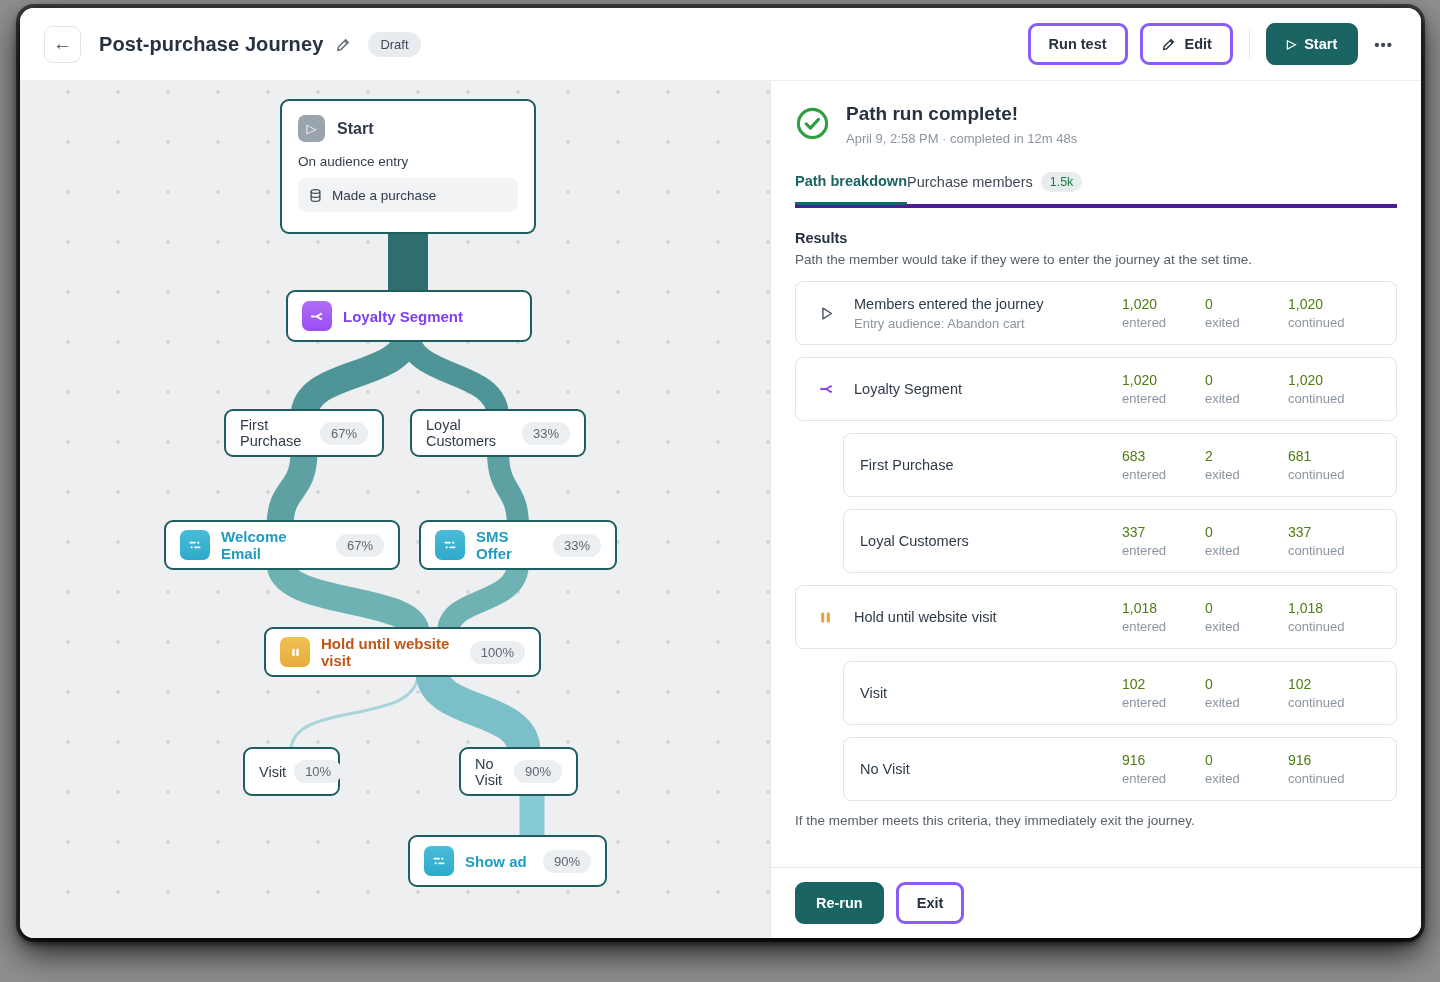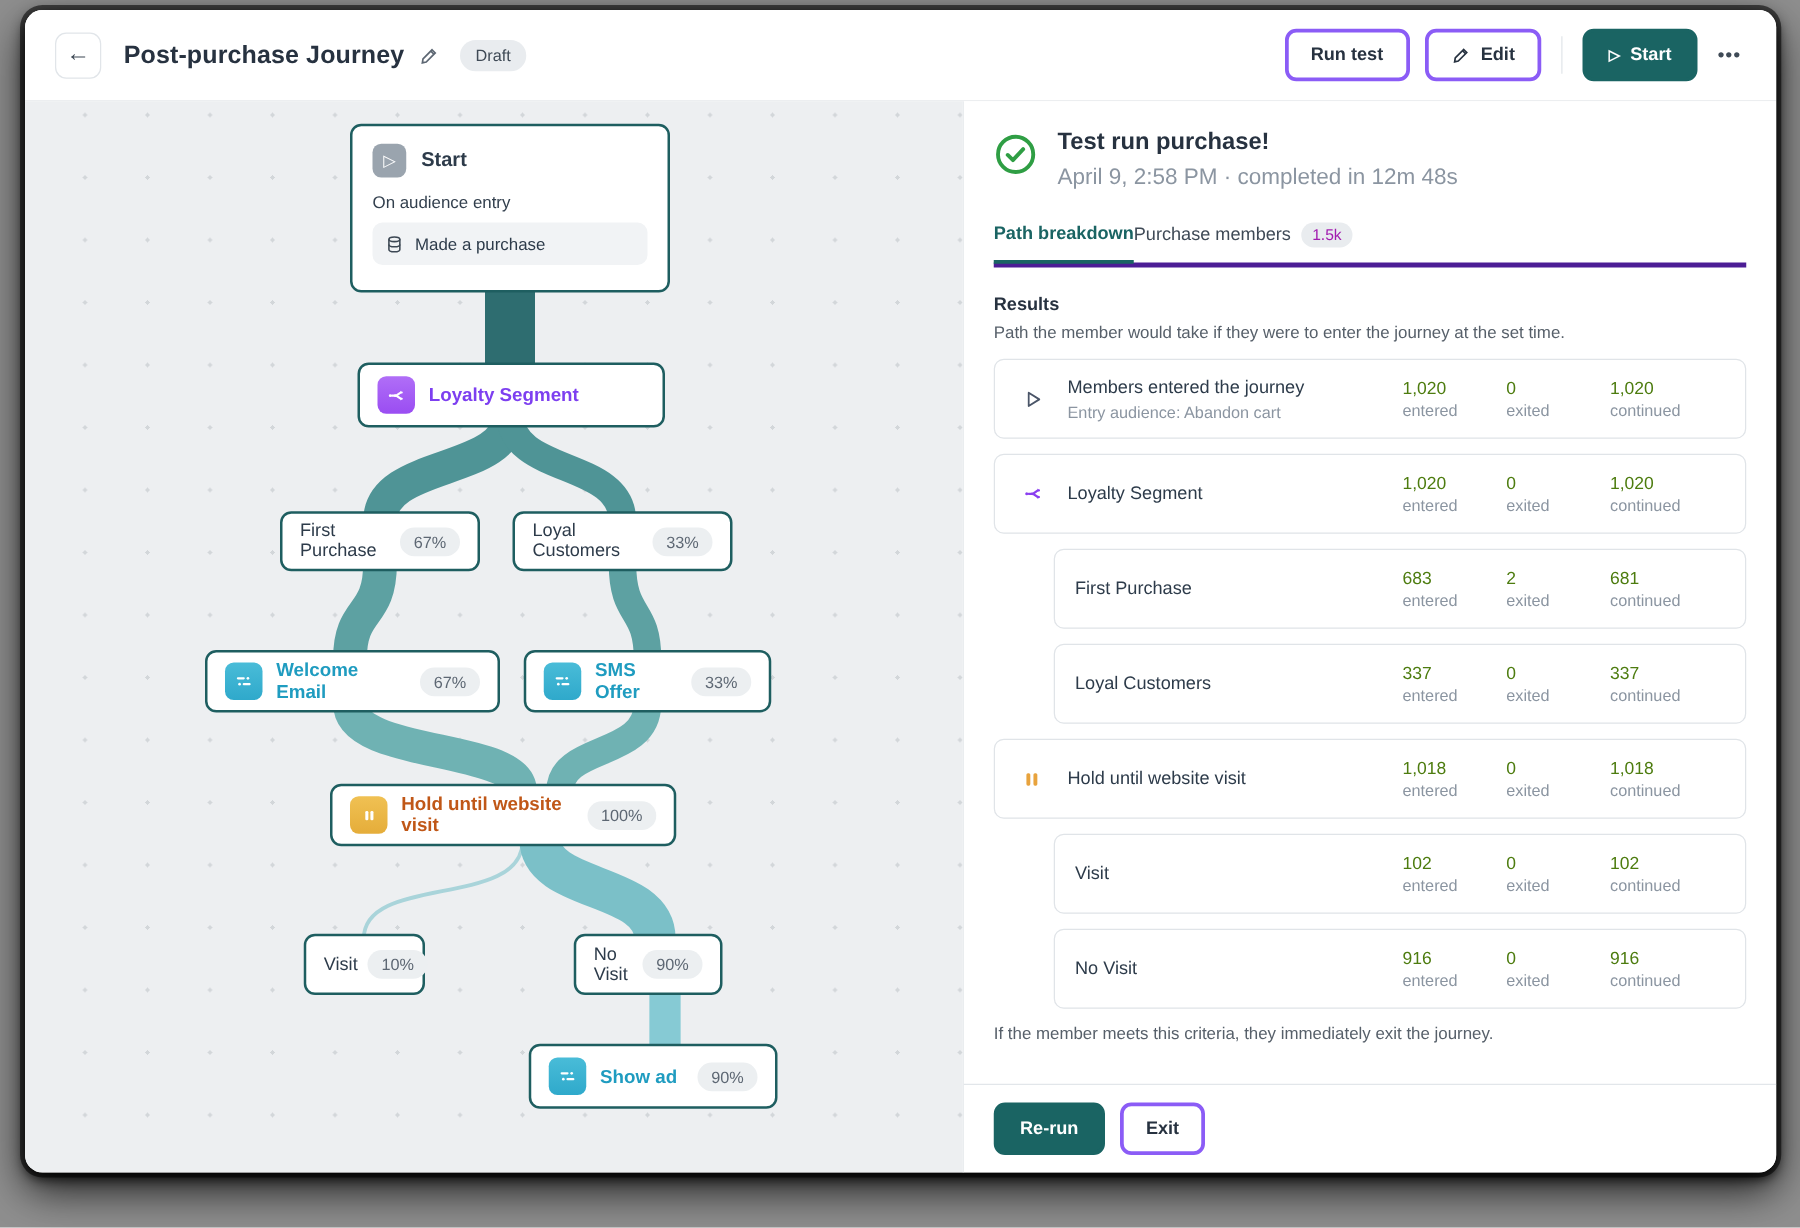--- a/index.html
+++ b/index.html
@@ -56,35 +56,35 @@
   .node-lc{ left:390px; top:328px; width:176px; height:48px; }
   .node-we{ left:144px; top:439px; width:236px; height:50px; }
   .node-sms{ left:399px; top:439px; width:198px; height:50px; }
   .t-cyan{ font-size:15px; font-weight:bold; color:#1f9cc0; }
   .ic-cyan{ background:linear-gradient(180deg,#49bcd8,#2fa9cb); }
   .node-hold{ left:244px; top:546px; width:277px; height:50px; }
   .t-amber{ font-size:15px; font-weight:bold; color:#c05717; }
   .ic-amber{ background:linear-gradient(180deg,#f0c153,#e5ad3a); color:#fff; }
   .node-visit{ left:223px; top:666px; width:97px; height:49px; }
   .node-novisit{ left:439px; top:666px; width:119px; height:49px; }
-  .node-showad{ left:403px; top:754px; width:199px; height:52px; }
+  .node-showad{ left:388px; top:754px; width:199px; height:52px; }
   .node .pct-tight{ margin-left:8px; }
   .grow{ flex:1; }
 
   
   .panel{ flex:1; background:#fff; border-left:1px solid #e4e7ea; display:flex; flex-direction:column; }
   .panel-scroll{ flex:1; padding:22px 24px 0 24px; overflow:hidden; }
   .run-head{ display:flex; gap:16px; }
   .check{ flex:none; margin-top:3px; }
   .run-title{ font-size:19px; font-weight:bold; color:#273240; }
-  .run-sub{ font-size:18px; color:#8b95a1; margin-top:6px; }
+  .run-sub{ font-size:13px; color:#8b95a1; margin-top:6px; }
   .tabs{ display:flex; margin-top:26px; border-bottom:4px solid #4c1d95; }
   .tab{ font-size:14.5px; padding-bottom:12px; color:#3f4a56; display:flex; align-items:center; gap:8px; cursor:pointer; }
   .tab.active{ color:#1a6463; font-weight:bold; border-bottom:3px solid #1a6463; margin-bottom:-1px; }
-  .tab .badge{ background:#e9ecef; color:#a21caf; font-size:12.5px; padding:3px 9px; border-radius:999px; font-weight:normal; }
+  .tab .badge{ background:#e9ecef; color:#15803d; font-size:12.5px; padding:3px 9px; border-radius:999px; font-weight:normal; }
 
   .sect-h{ font-size:14.5px; font-weight:bold; color:#273240; margin-top:22px; }
   .sect-d{ font-size:13.5px; color:#57606a; margin-top:6px; margin-bottom:14px; }
 
   .rrow{ display:flex; align-items:center; border:1px solid #e0e4e8; border-radius:8px;
     background:#fff; min-height:64px; padding:10px 20px 10px 22px; margin-bottom:12px; cursor:pointer; }
   .rrow.child{ margin-left:48px; padding-left:16px; }
   .rrow .ric{ width:36px; flex:none; display:flex; align-items:center; color:#4a5568; }
   .rname{ font-size:14.5px; color:#2d3b4a; }
   .rsub{ font-size:13px; color:#8b95a1; margin-top:4px; }
@@ -256,21 +256,21 @@
       <div class="panel-scroll">
 
         <div class="run-head">
           <div class="check">
             <svg width="35" height="35" viewBox="0 0 36 36" fill="none">
                 <circle cx="18" cy="18" r="14.5" stroke="#2f9e44" stroke-width="3.2"></circle>
                 <path d="M11.5 18.5l4.3 4.2 8.4-9" stroke="#2f9e44" stroke-width="3.2" stroke-linecap="round" stroke-linejoin="round"></path>
               </svg>
           </div>
           <div>
-            <div class="run-title">Test run purchase!</div>
+            <div class="run-title">Path run complete!</div>
             <div class="run-sub">April 9, 2:58 PM · completed in 12m 48s</div>
           </div>
         </div>
 
         <div class="tabs">
           <div class="tab active">
             <span>Path breakdown</span>
           </div>
           <div class="tab">
             <span>Purchase members</span>

